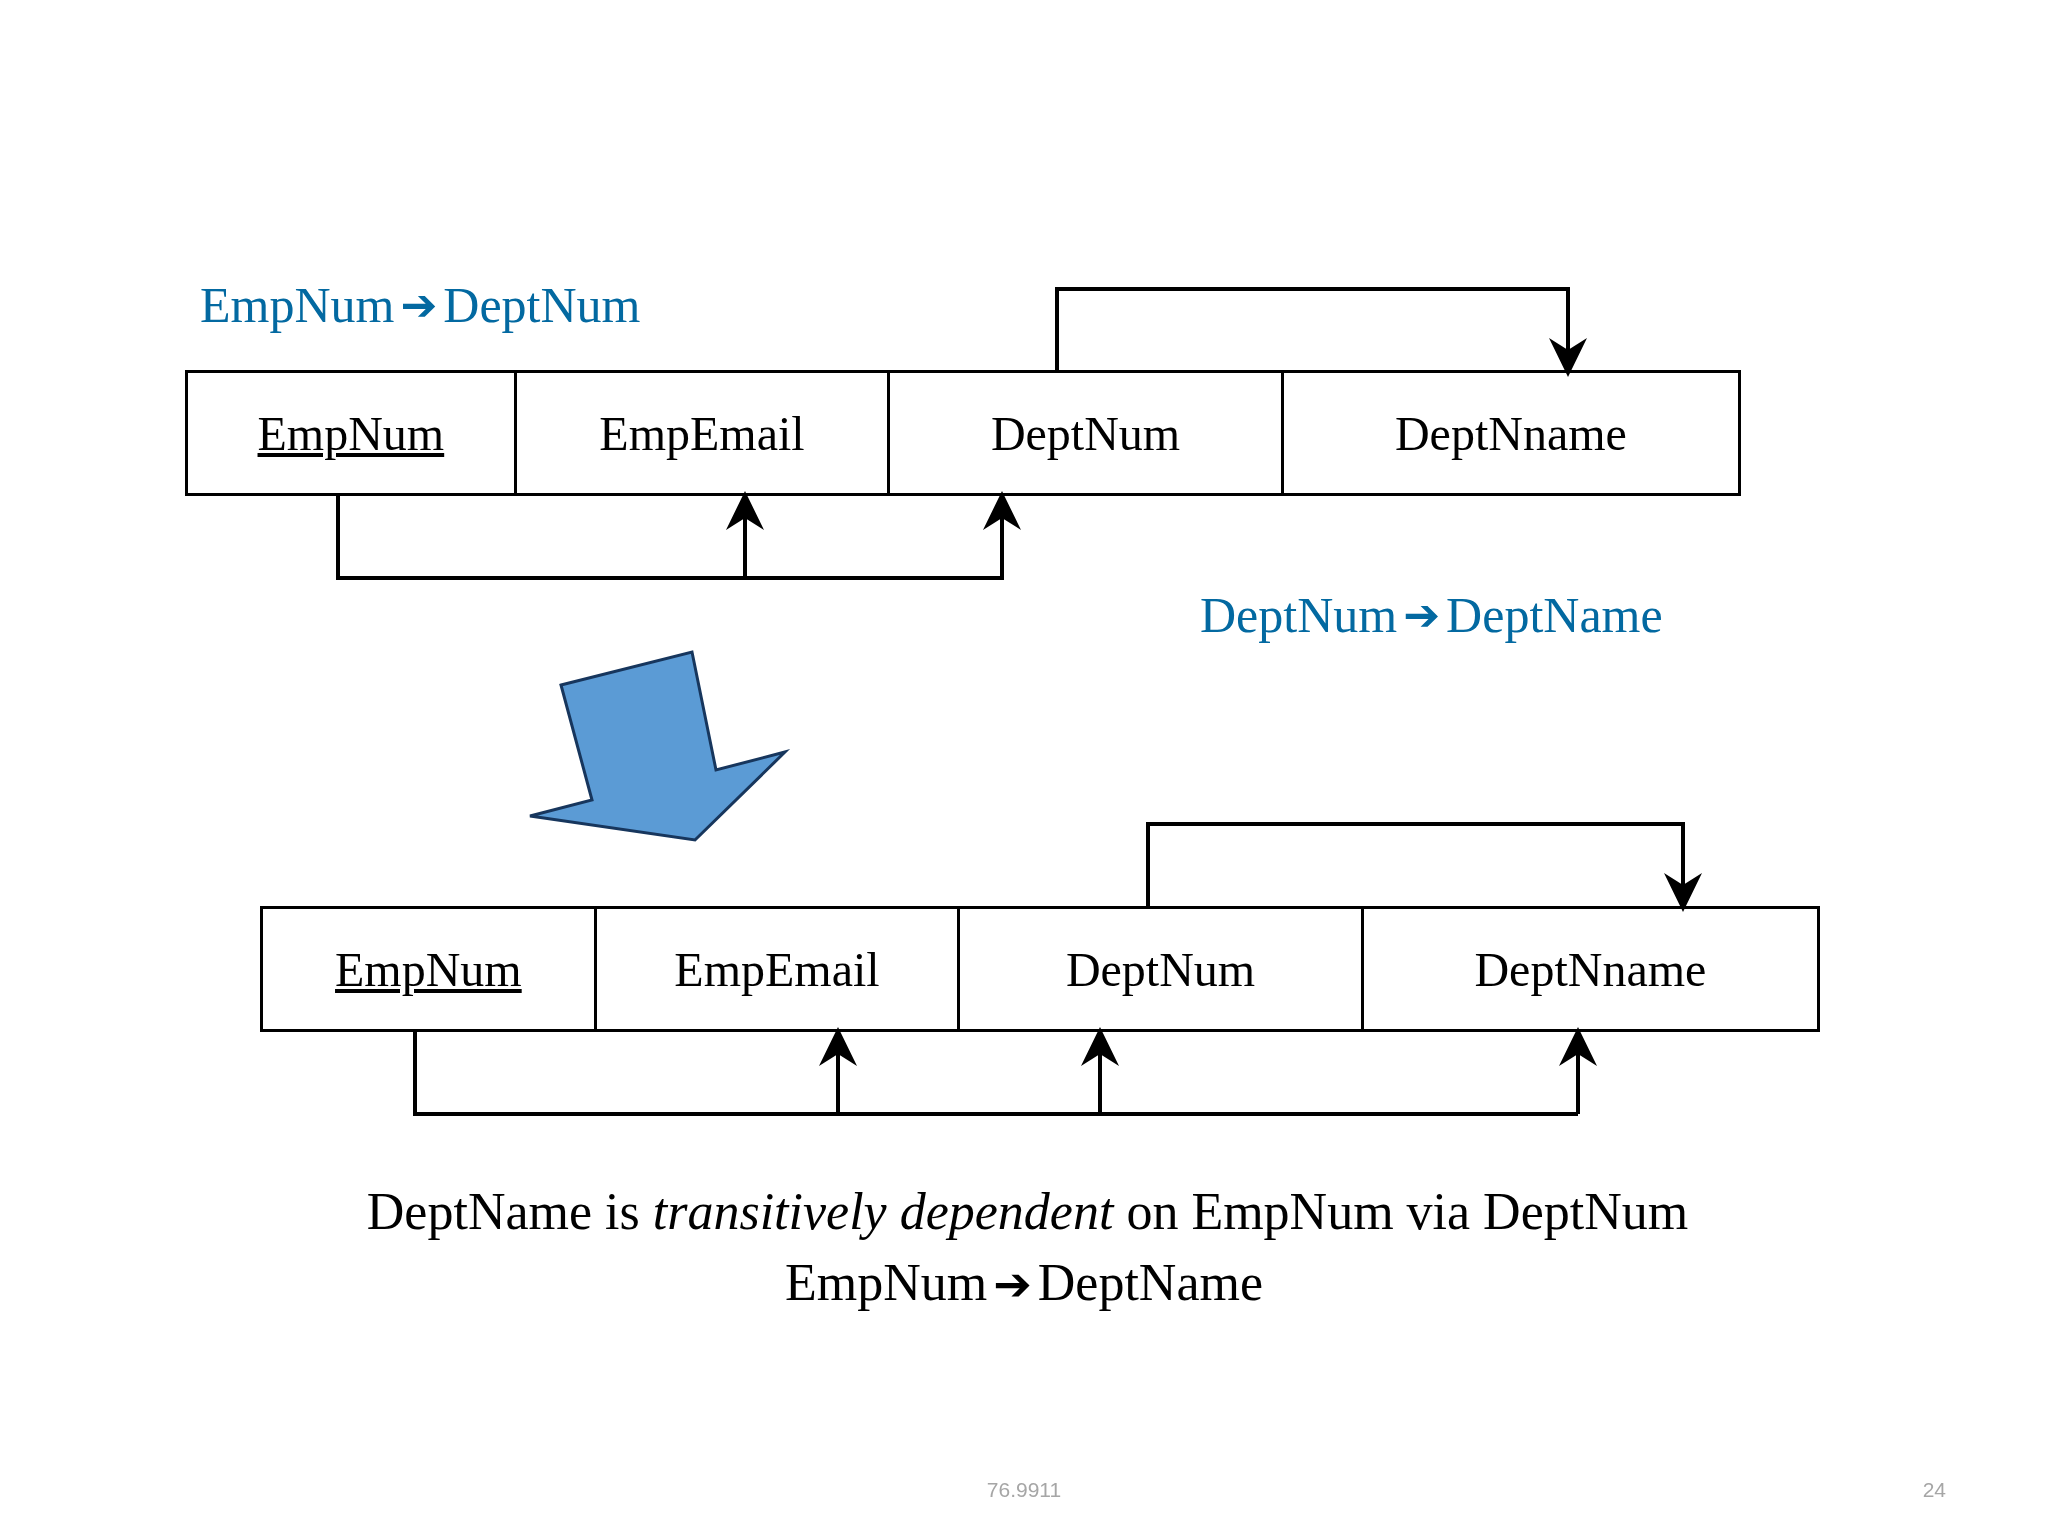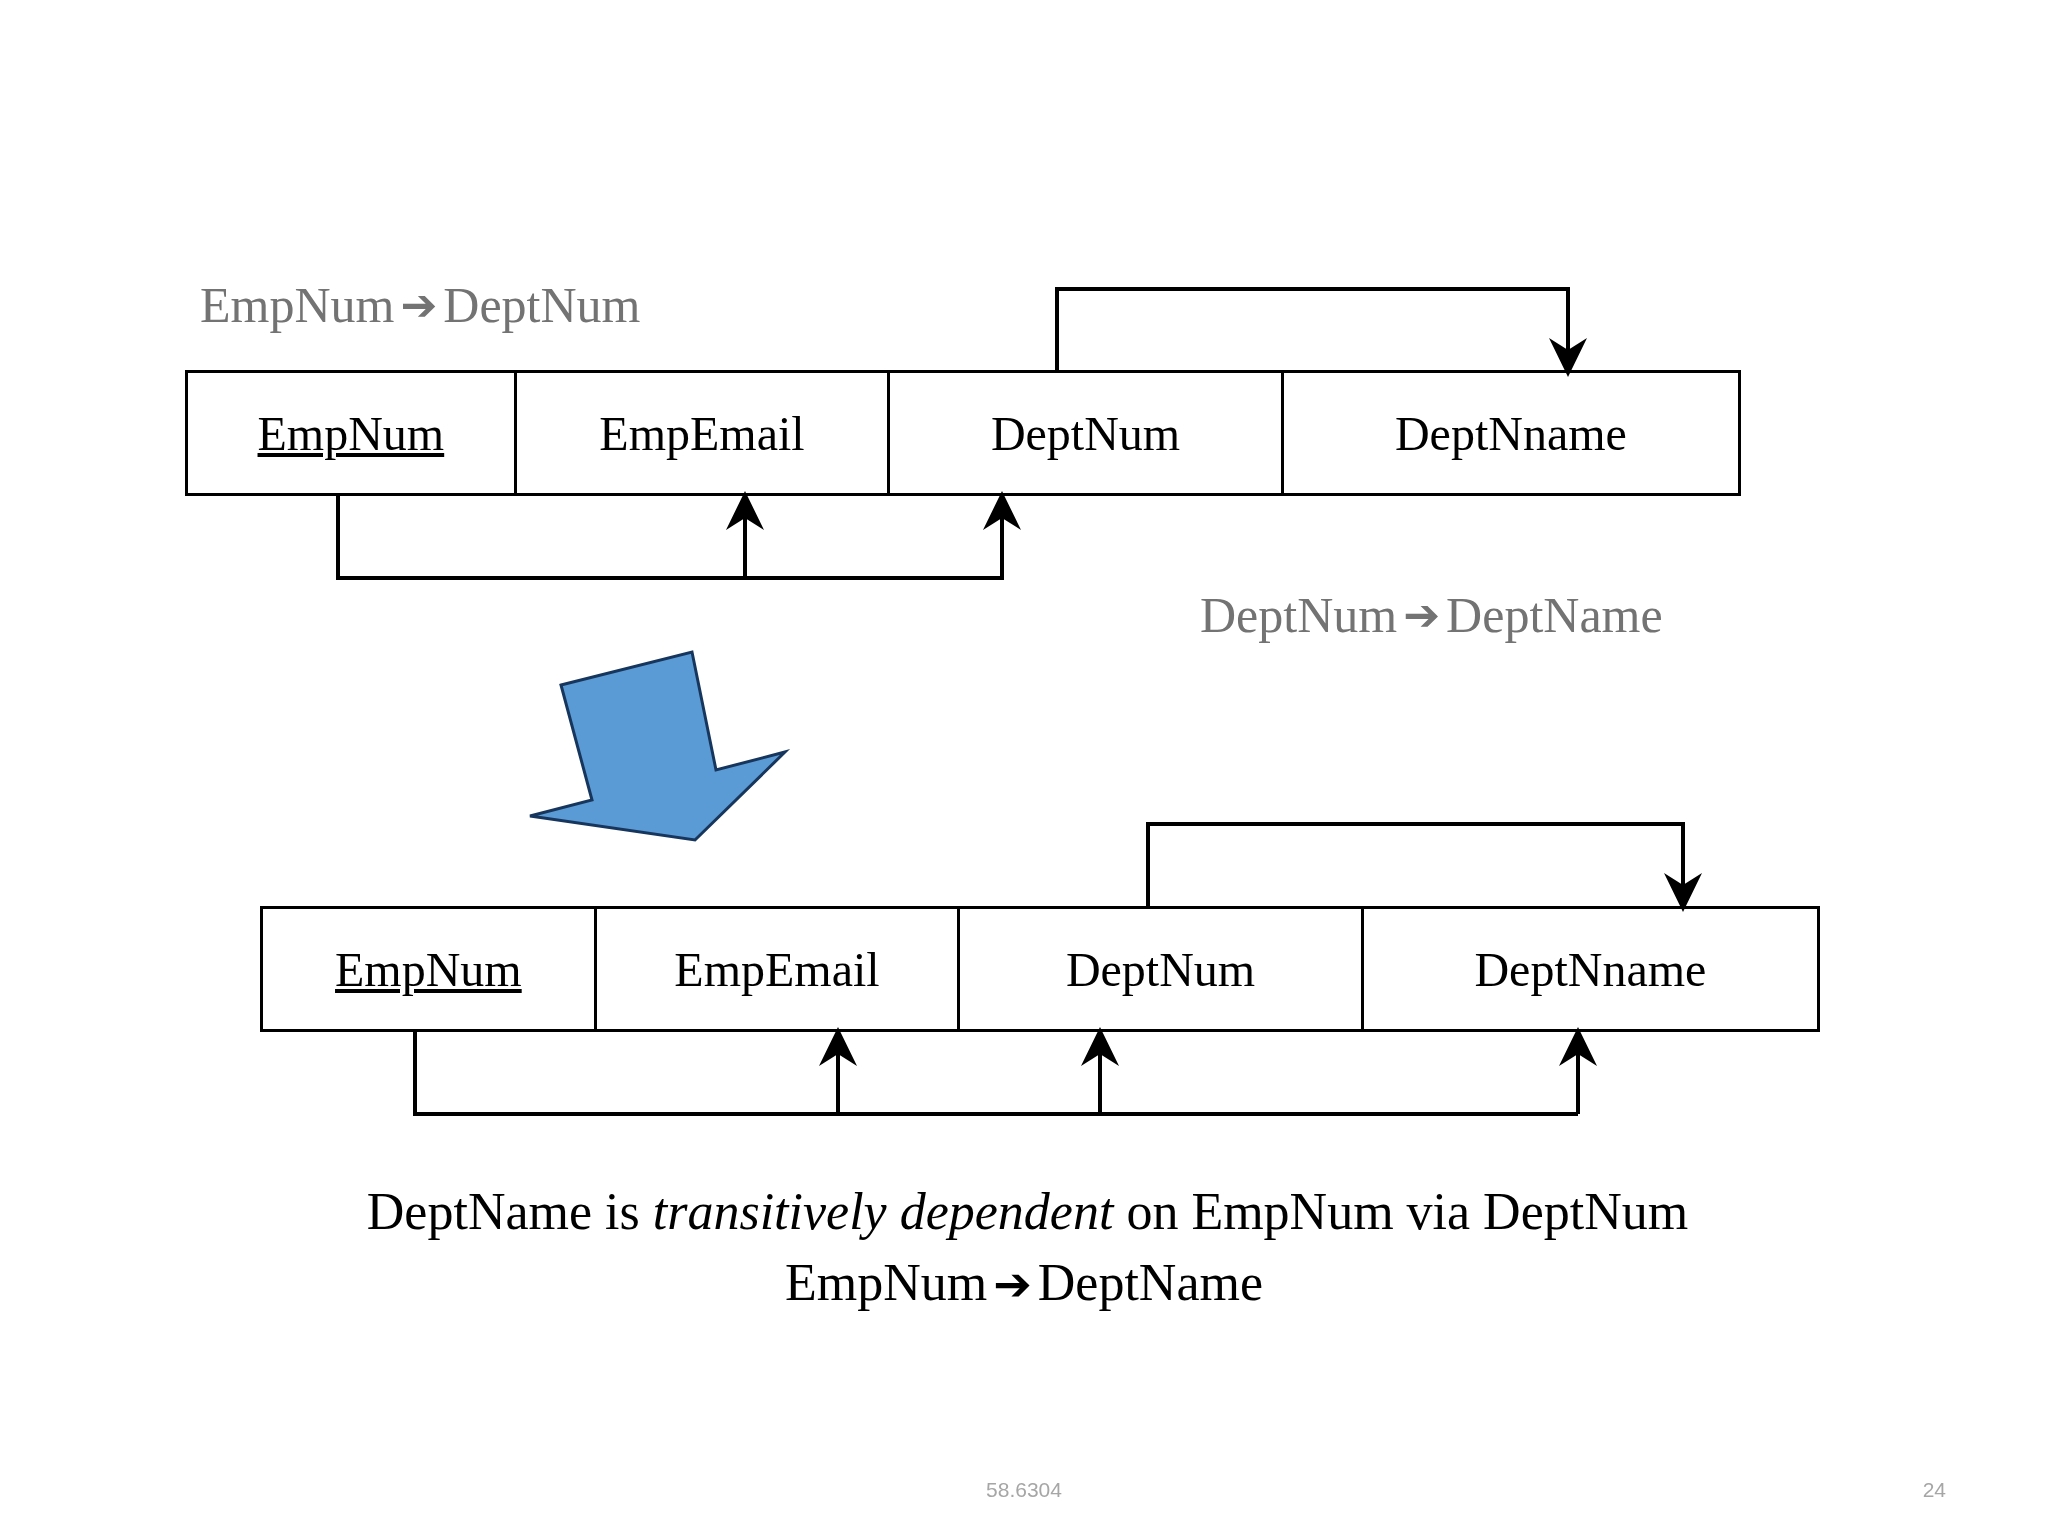--- a/index.html
+++ b/index.html
@@ -27,21 +27,21 @@
     color: #41597a;
     white-space: nowrap;
     letter-spacing: -0.5px;
   }
 
   
   .formula {
     position: absolute;
     font-family: "Liberation Serif", "DejaVu Serif", serif;
     font-size: 50px;
-    color: #737373;
+    color: #0369a1;
     white-space: nowrap;
   }
   .formula .arw {
     font-family: "DejaVu Sans", sans-serif;
     font-weight: bold;
     font-size: 44px;
     padding: 0 6px;
     position: relative;
     top: -2px;
   }
@@ -217,16 +217,16 @@
 
   <svg id="blue-arrow" viewBox="0 0 300 210">
     <polygon points="41,45 172,12 196,130 265,112 175,200 10,176 72,160"></polygon>
   </svg>
 
   <div id="caption">
     <div class="line1"><span>DeptName is </span><em>transitively dependent</em><span> on EmpNum via DeptNum</span></div>
     <div class="line2"><span>EmpNum</span><span class="arw">➔</span><span>DeptName</span></div>
   </div>
 
-  <div class="footer" id="footer-code">58.6304</div>
+  <div class="footer" id="footer-code">76.9911</div>
   <div class="footer" id="footer-page">24</div>
 
 </div>
 
 </body></html>

